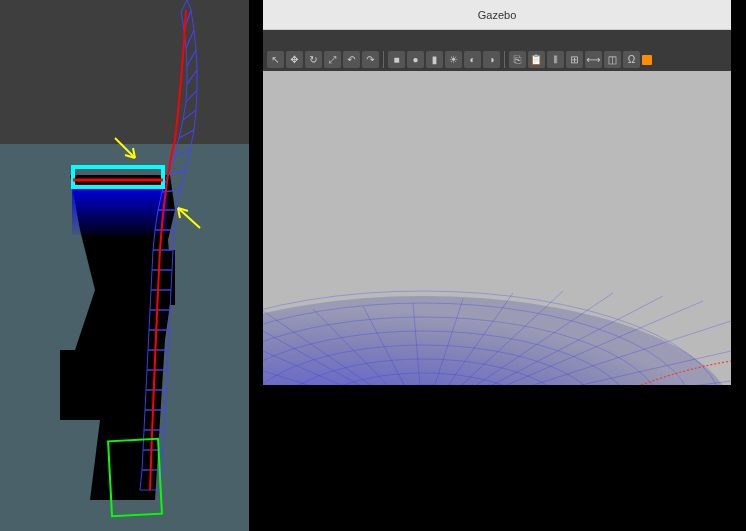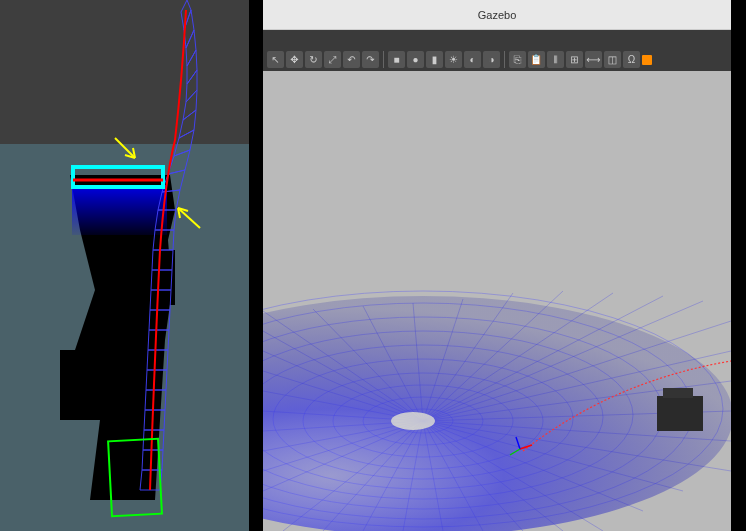--- a/index.html
+++ b/index.html
@@ -5,21 +5,21 @@
     * { margin: 0; padding: 0; box-sizing: border-box; }
     html, body { width: 746px; height: 531px; overflow: hidden; background: #000; font-family: sans-serif; }
     .container { display: flex; width: 100%; height: 100%; }
     
     
     .left-panel { width: 249px; height: 531px; position: relative; background: #4a6169; }
     .left-dark-top { position: absolute; top: 0; left: 0; width: 100%; height: 144px; background: #3e3e3e; }
     .left-viz { position: absolute; top: 0; left: 0; width: 100%; height: 100%; }
     
     
-    .right-panel { width: 497px; height: 531px; position: relative; background: #000; }
+    .right-panel { width: 497px; height: 385px; position: relative; background: #000; }
     .gazebo-window { position: absolute; top: 0; left: 14px; width: 468px; height: 100%; background: #bbb; }
     .titlebar { height: 30px; background: #e8e8e8; display: flex; align-items: center; justify-content: center; border-bottom: 1px solid #ccc; position: relative; }
     .titlebar-title { font-size: 11px; color: #333; }
     .darkbar { height: 18px; background: #3a3a3a; }
     .toolbar { height: 23px; background: #3a3a3a; display: flex; align-items: center; padding: 0 4px; gap: 2px; }
     .toolbar-btn { width: 17px; height: 17px; background: #555; border-radius: 2px; display: flex; align-items: center; justify-content: center; font-size: 10px; color: #ccc; }
     .toolbar-sep { width: 1px; height: 17px; background: #666; margin: 0 2px; }
     .toolbar-orange { width: 10px; height: 10px; background: #ff8c00; border-radius: 1px; }
     .viewport { position: relative; width: 100%; height: calc(100% - 71px); background: #bababa; overflow: hidden; }
     

